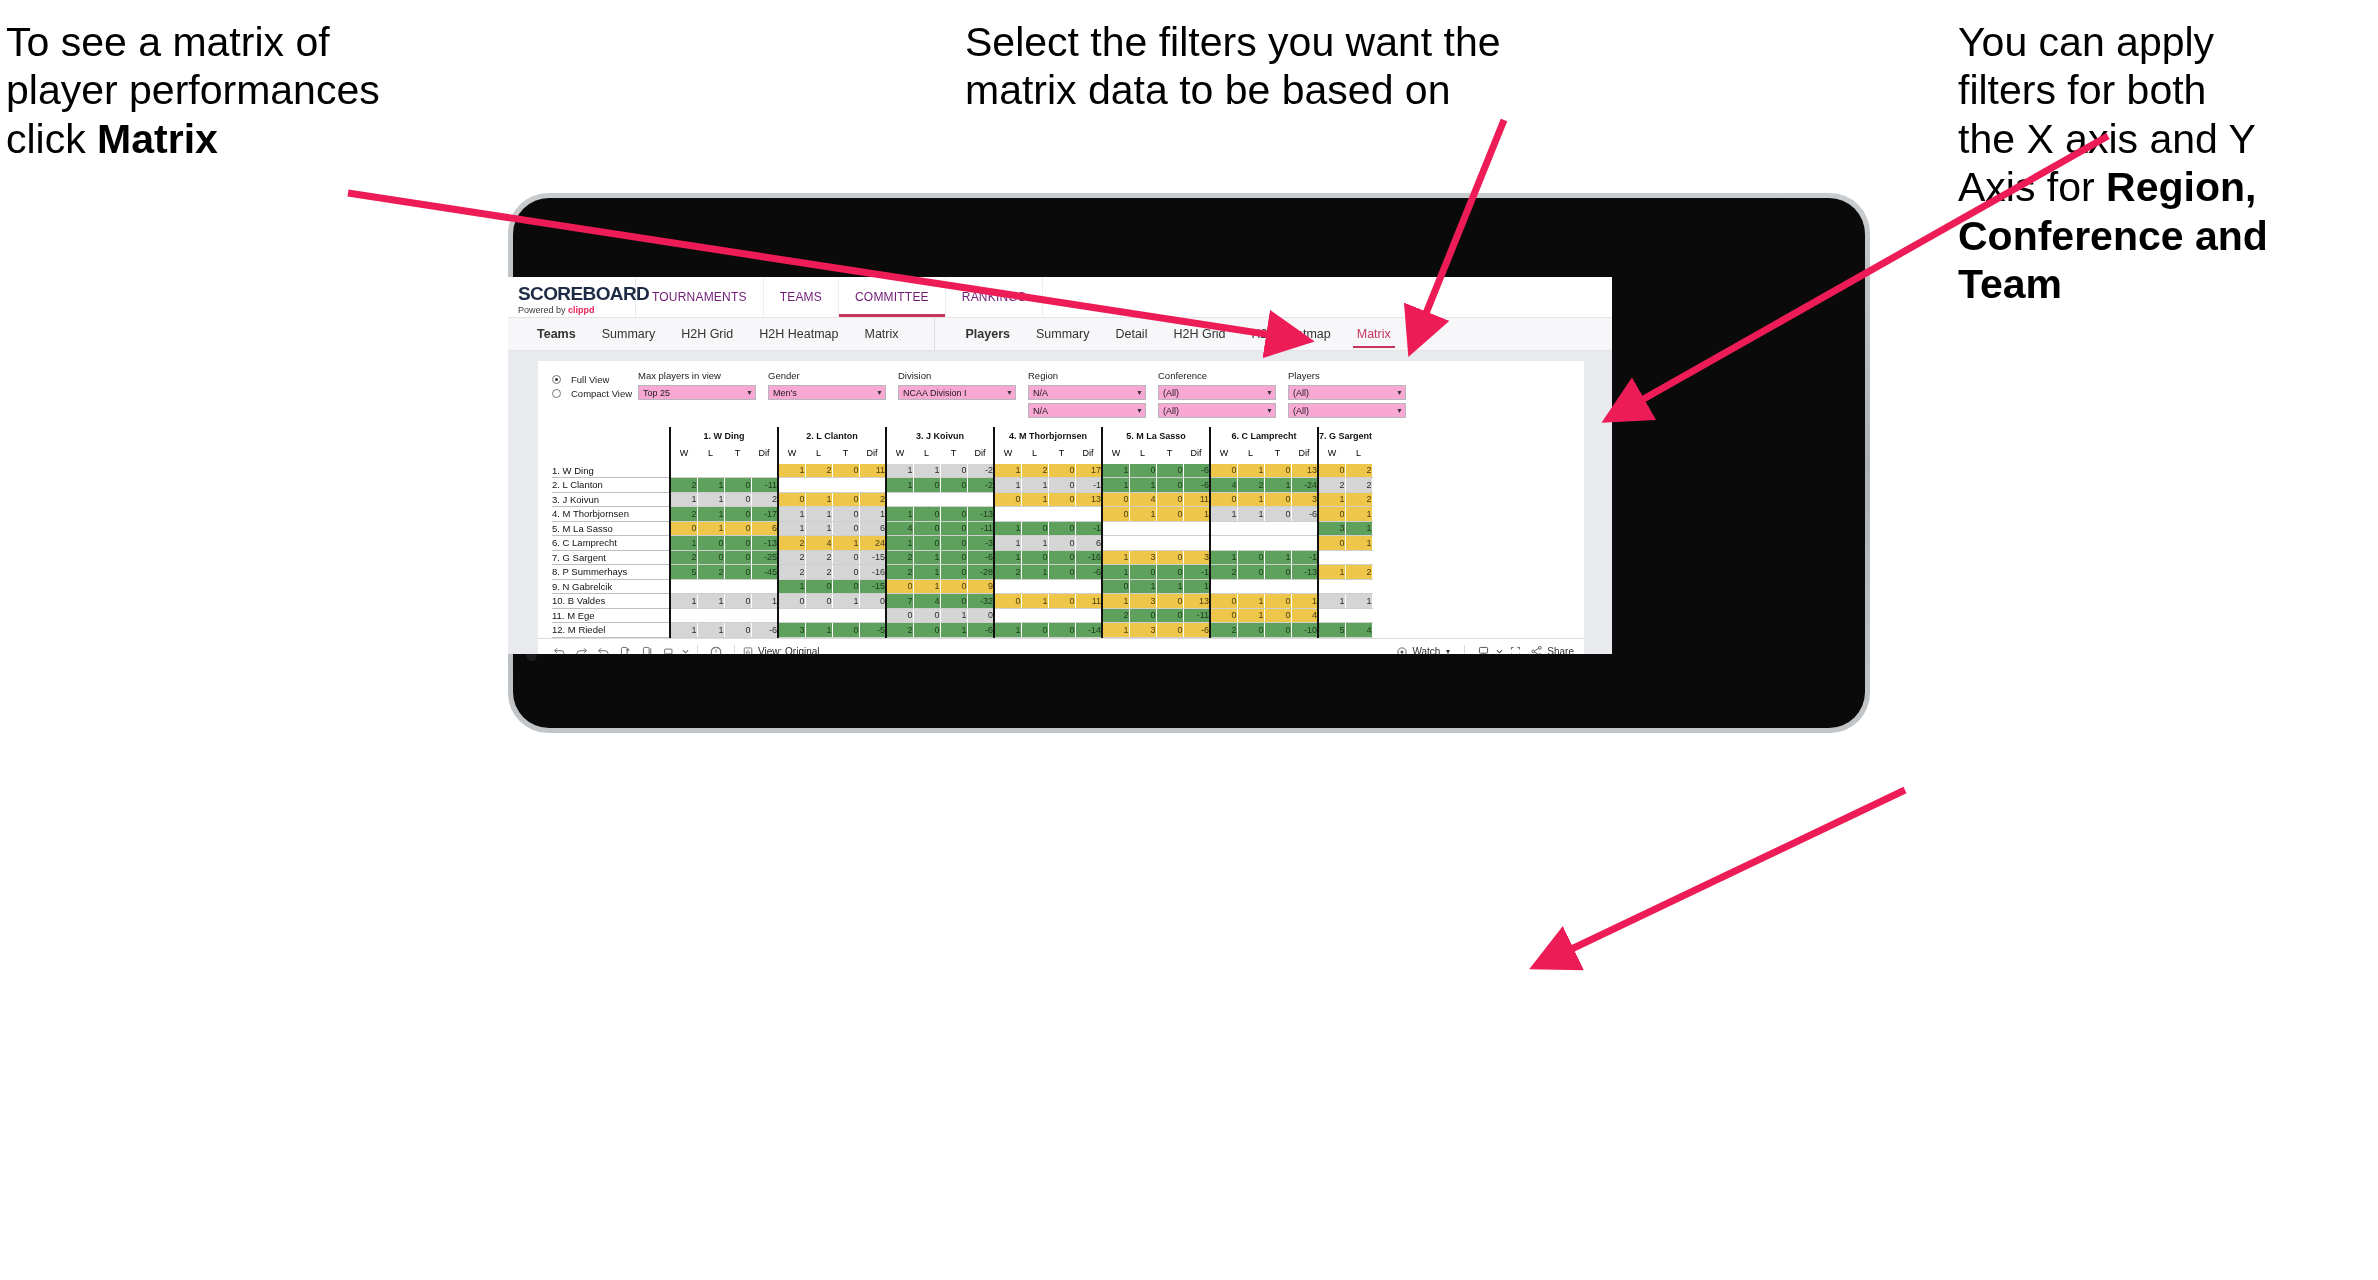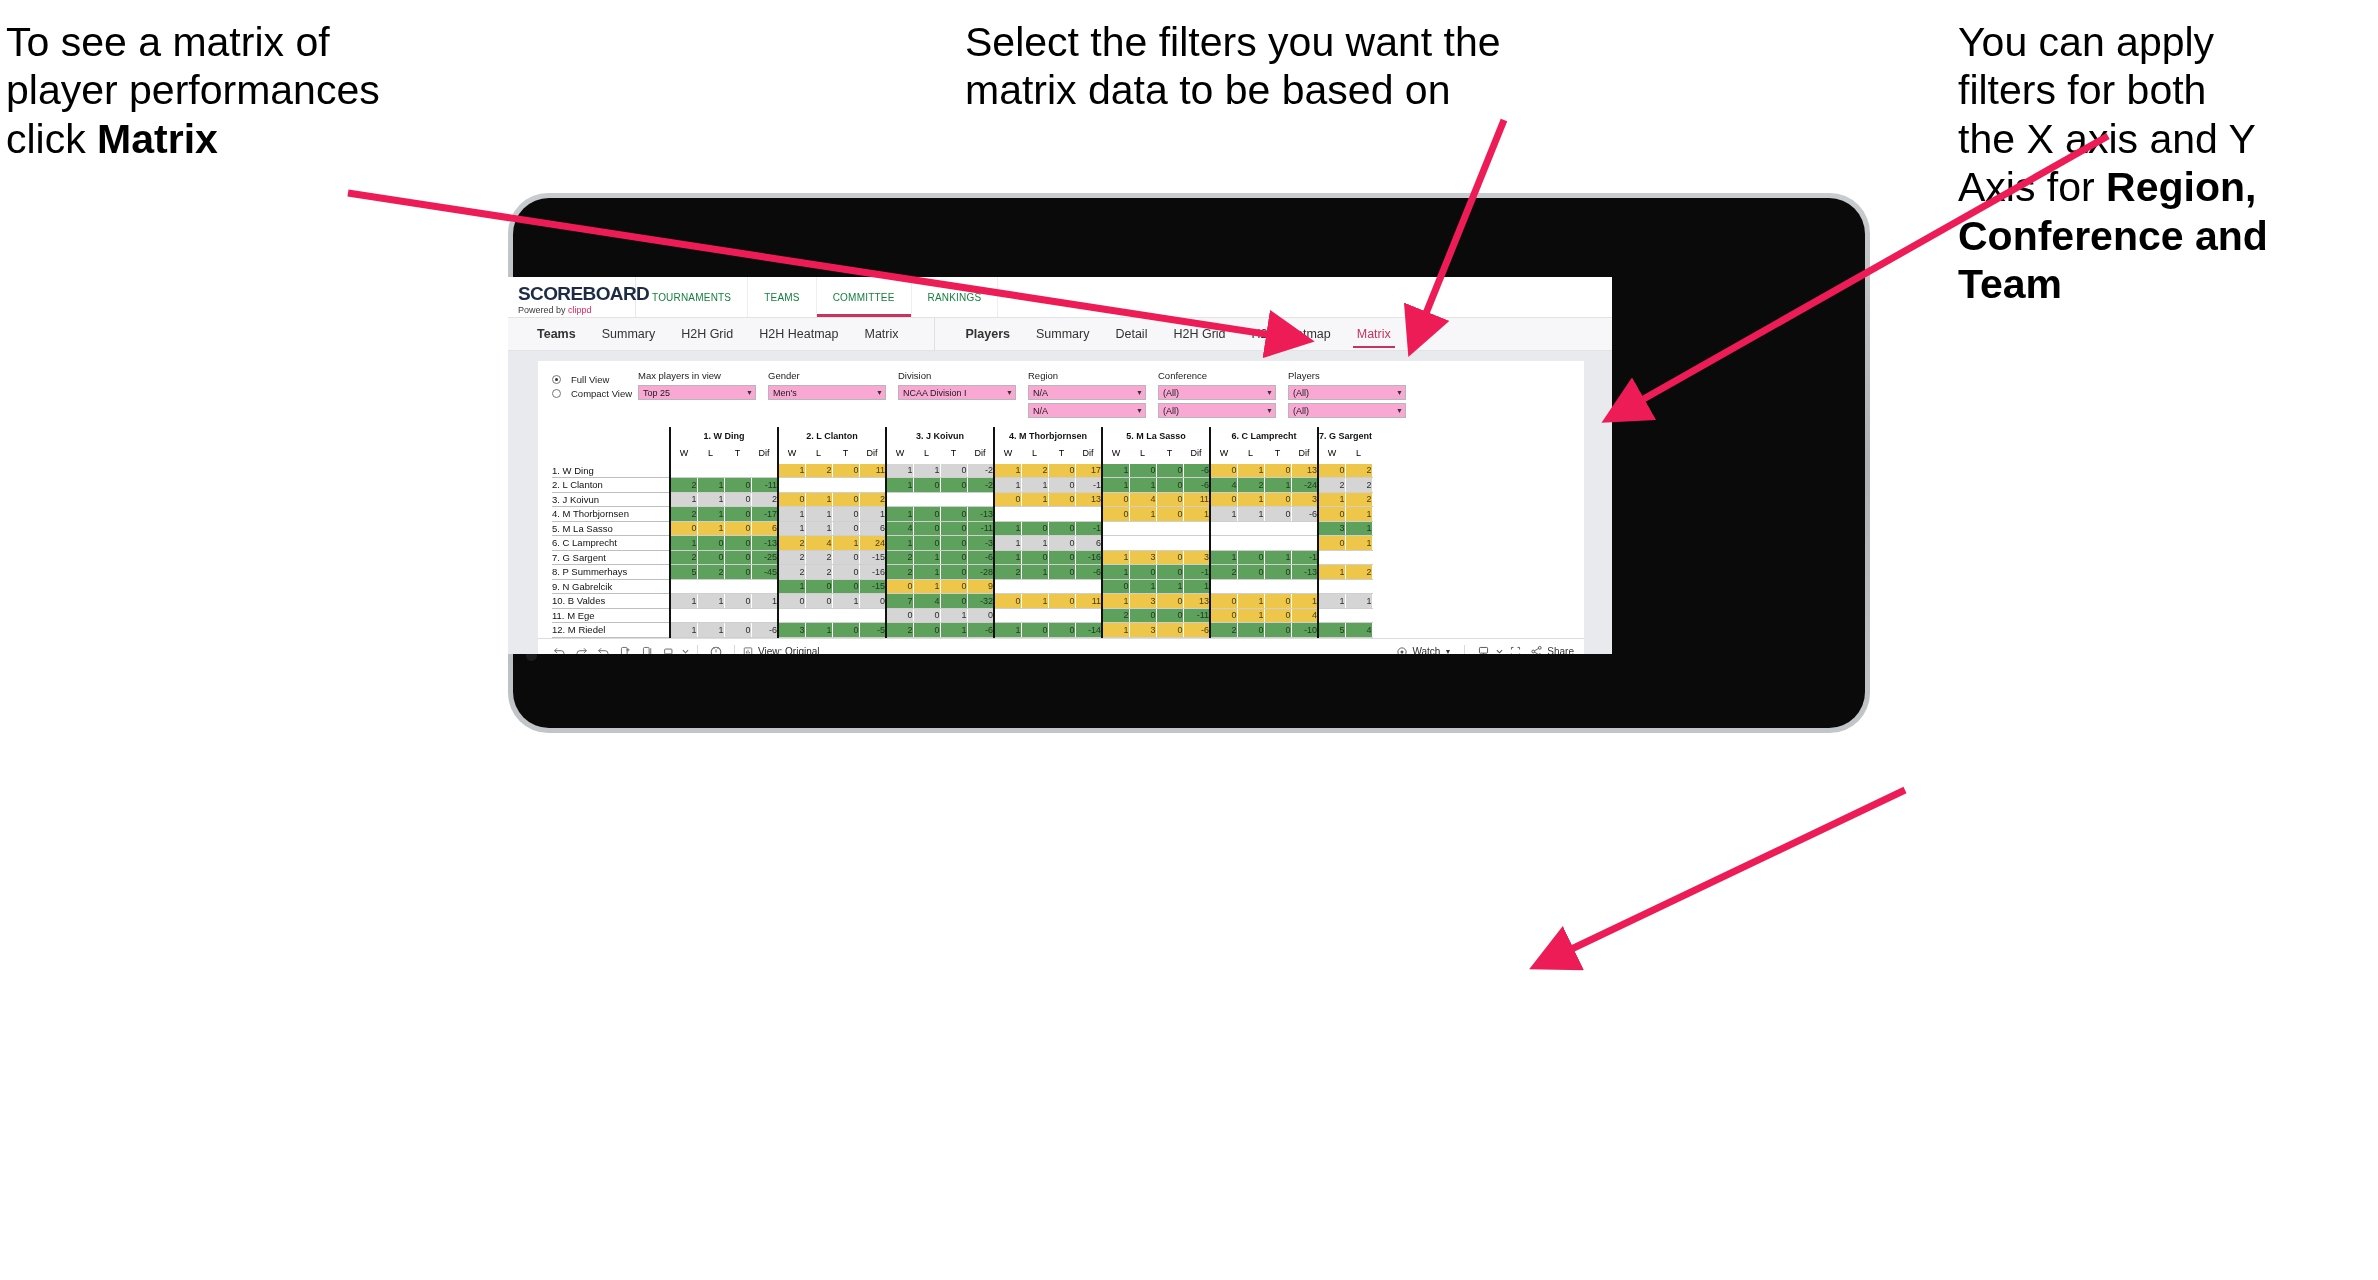--- a/index.html
+++ b/index.html
@@ -65,25 +65,25 @@
     width: 128px; padding: 4px 0 0 10px;
     border-right: 1px solid #e8e8ea;
     display: flex; flex-direction: column; justify-content: center;
   }
   .brand-main {
     font-family: "Liberation Sans", sans-serif;
     font-weight: 700; font-size: 19px; letter-spacing: -0.6px;
     color: #1d2b44; line-height: 1;
   }
   .brand-sub { font-size: 9px; color: #3a3a3a; margin-top: 2px; }
-  .brand-sub .clippd { color: #e8245a; font-weight: 400; }
+  .brand-sub .clippd { color: #e8245a; font-weight: 700; }
   .topnav { display: flex; align-items: stretch; }
   .topnav-item {
     padding: 0 16px; display: flex; align-items: center;
-    font-size: 10px; color: #15803d; letter-spacing: .2px;
+    font-size: 12px; color: #701a75; letter-spacing: .2px;
     border-right: 1px solid #eeeef0; position: relative;
   }
   .topnav-item.active::after {
     content: ""; position: absolute; left: 0; right: 0; bottom: 0;
     height: 3px; background: #c8345c;
   }
 
   .subbar {
     height: 33px; background: #f7f7f9; border-bottom: 1px solid #e3e3e6;
     display: flex; align-items: center; padding-left: 16px; gap: 0;

